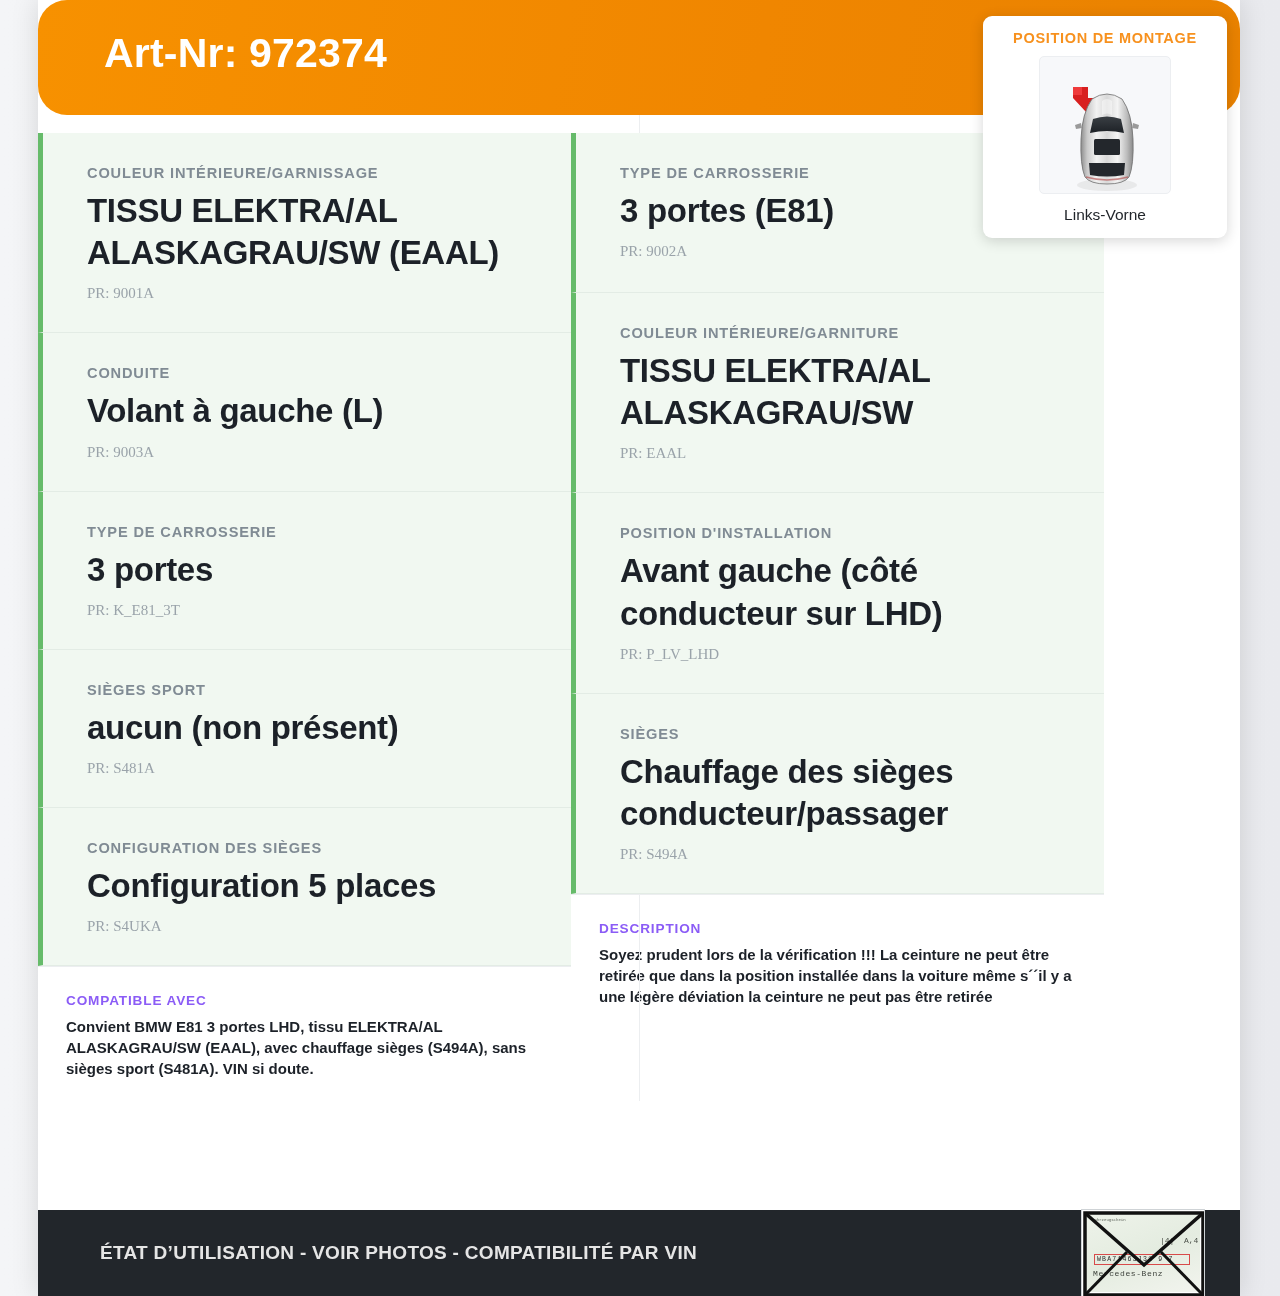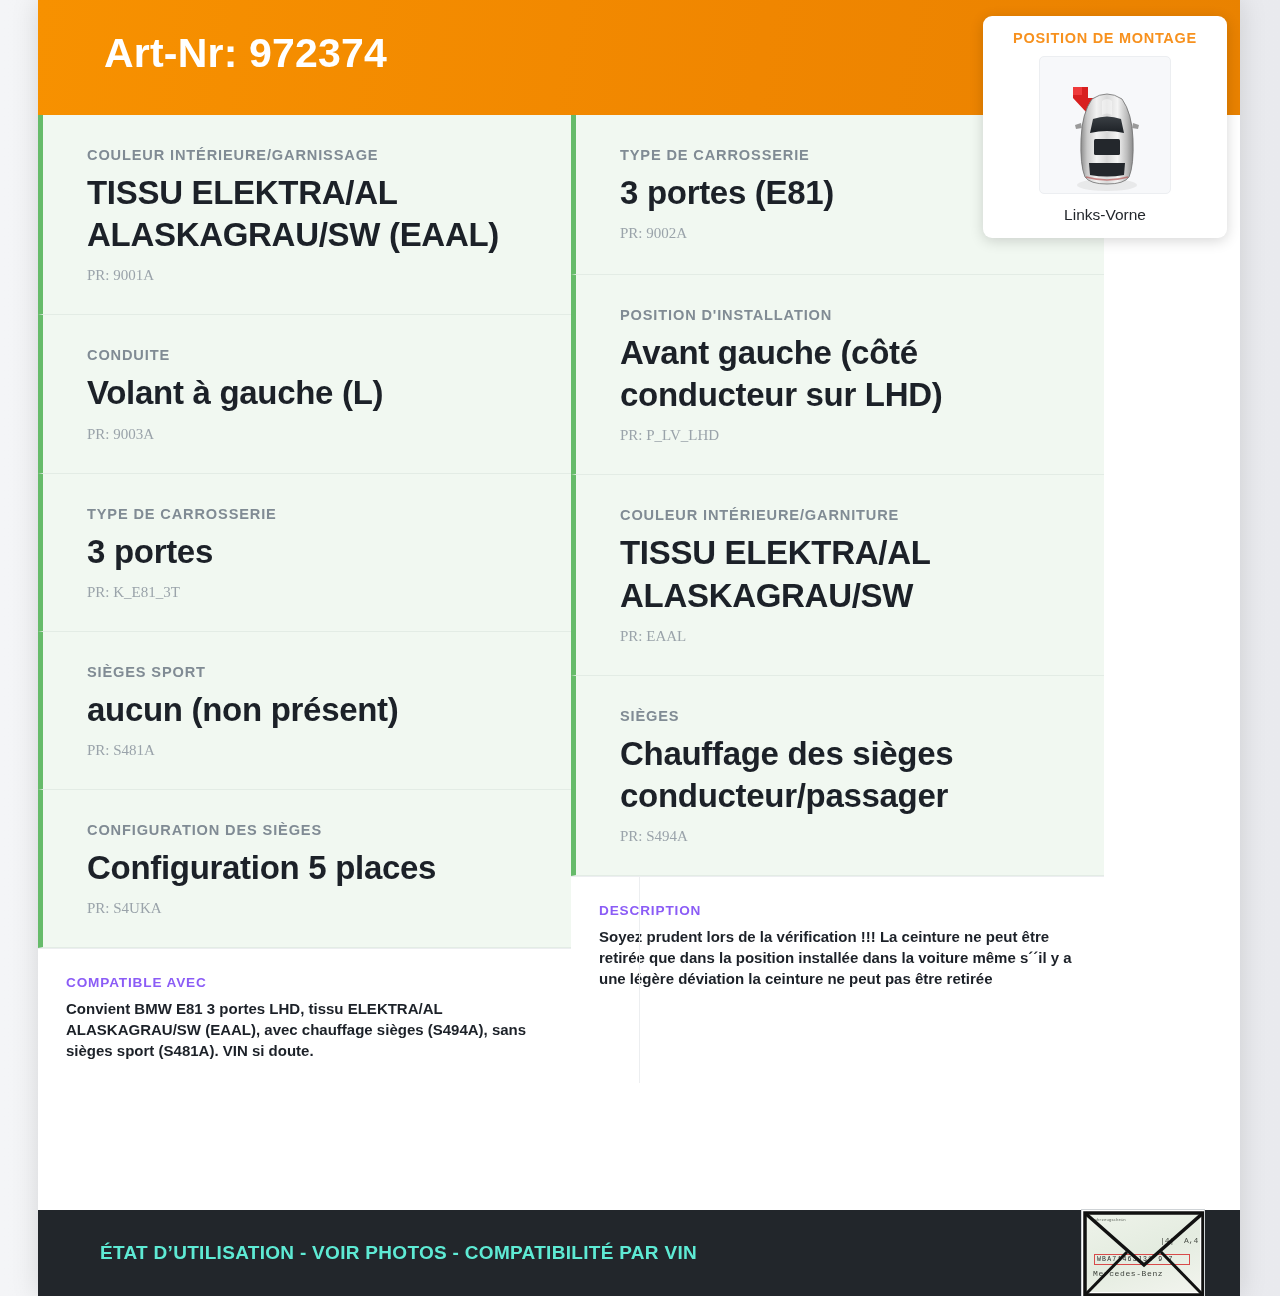--- a/index.html
+++ b/index.html
@@ -23,20 +23,21 @@
     background: #ffffff;
     box-shadow: 0 0 26px rgba(0,0,0,0.13);
     overflow: hidden;
   }
 
   
   .header {
     position: relative;
     height: 115px;
     background: linear-gradient(100deg, #f79100 0%, #f08600 60%, #e98200 100%);
+    border-radius: 29px;
   }
   .header-title {
     position: absolute;
     left: 66px;
     top: 30px;
     font-size: 41px;
     font-weight: bold;
     color: #ffffff;
     letter-spacing: 0.2px;
     white-space: nowrap;
@@ -82,20 +83,21 @@
 
   
   .columns {
     display: flex;
     align-items: flex-start;
     position: relative;
   }
   .col {
     width: 533px;
     box-sizing: border-box;
+    margin-top: 18px;
   }
   .col-left { background: #ffffff; }
   .col-right { background: #ffffff; }
 
   .spec-stack { position: relative; }
 
   .spec {
     background: #f1f8f1;
     border-left: 5px solid #66bb6a;
     border-bottom: 1px solid #e3ece5;
@@ -164,21 +166,21 @@
     bottom: 0;
     width: 1202px;
     height: 86px;
     background: #22262b;
   }
   .footer-text {
     position: absolute;
     left: 62px;
     top: 50%;
     transform: translateY(-50%);
-    color: #5eead4;
+    color: #e5e5e5;
     font-size: 19px;
     font-weight: bold;
     letter-spacing: 0.3px;
     white-space: nowrap;
   }
   .footer-thumb {
     position: absolute;
     right: 35px;
     top: 50%;
     transform: translateY(-50%);
@@ -325,29 +327,29 @@
     <div class="col col-right">
       <div class="spec-stack">
 
         <div class="spec" style="padding-right:260px;min-height:160px">
           <div class="spec-label">TYPE DE CARROSSERIE</div>
           <div class="spec-value">3 portes (E81)</div>
           <div class="spec-pr">PR: 9002A</div>
         </div>
 
         <div class="spec">
+          <div class="spec-label">COULEUR INTÉRIEURE/GARNITURE</div>
+          <div class="spec-value">TISSU ELEKTRA/AL ALASKAGRAU/SW</div>
+          <div class="spec-pr">PR: EAAL</div>
+        </div>
+
+        <div class="spec">
           <div class="spec-label">POSITION D'INSTALLATION</div>
           <div class="spec-value">Avant gauche (côté conducteur sur LHD)</div>
           <div class="spec-pr">PR: P_LV_LHD</div>
-        </div>
-
-        <div class="spec">
-          <div class="spec-label">COULEUR INTÉRIEURE/GARNITURE</div>
-          <div class="spec-value">TISSU ELEKTRA/AL ALASKAGRAU/SW</div>
-          <div class="spec-pr">PR: EAAL</div>
         </div>
 
         <div class="spec">
           <div class="spec-label">SIÈGES</div>
           <div class="spec-value">Chauffage des sièges conducteur/passager</div>
           <div class="spec-pr">PR: S494A</div>
         </div>
 
       </div>
 

